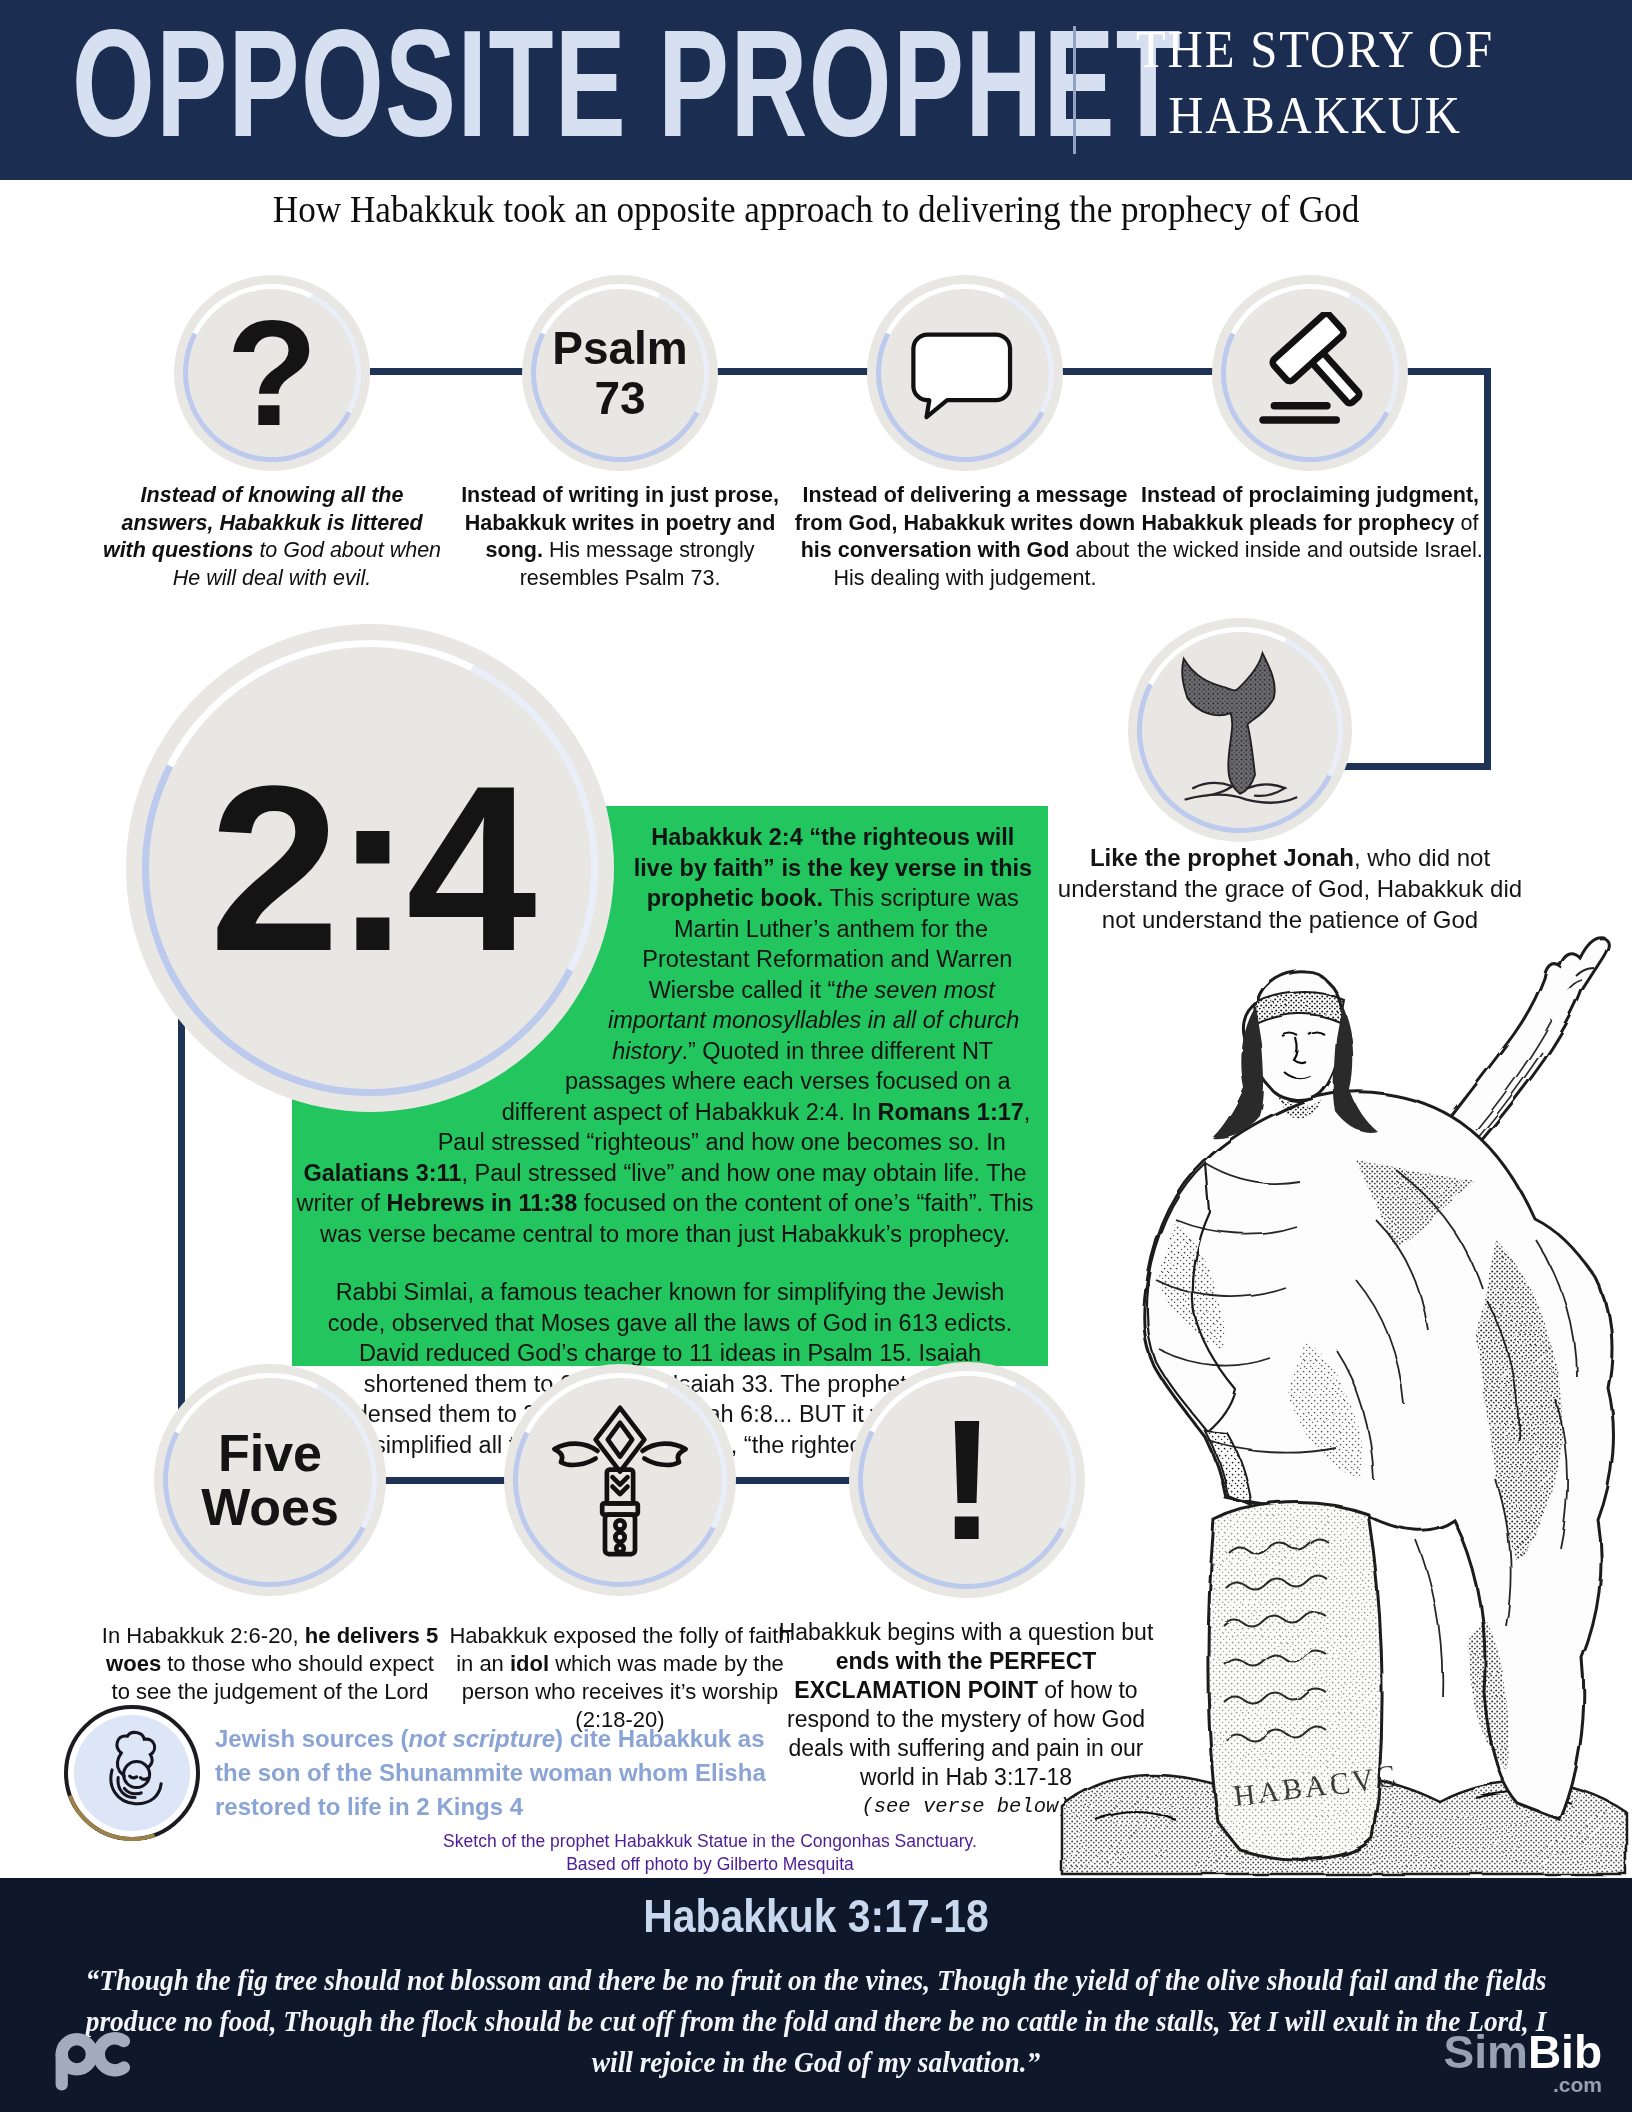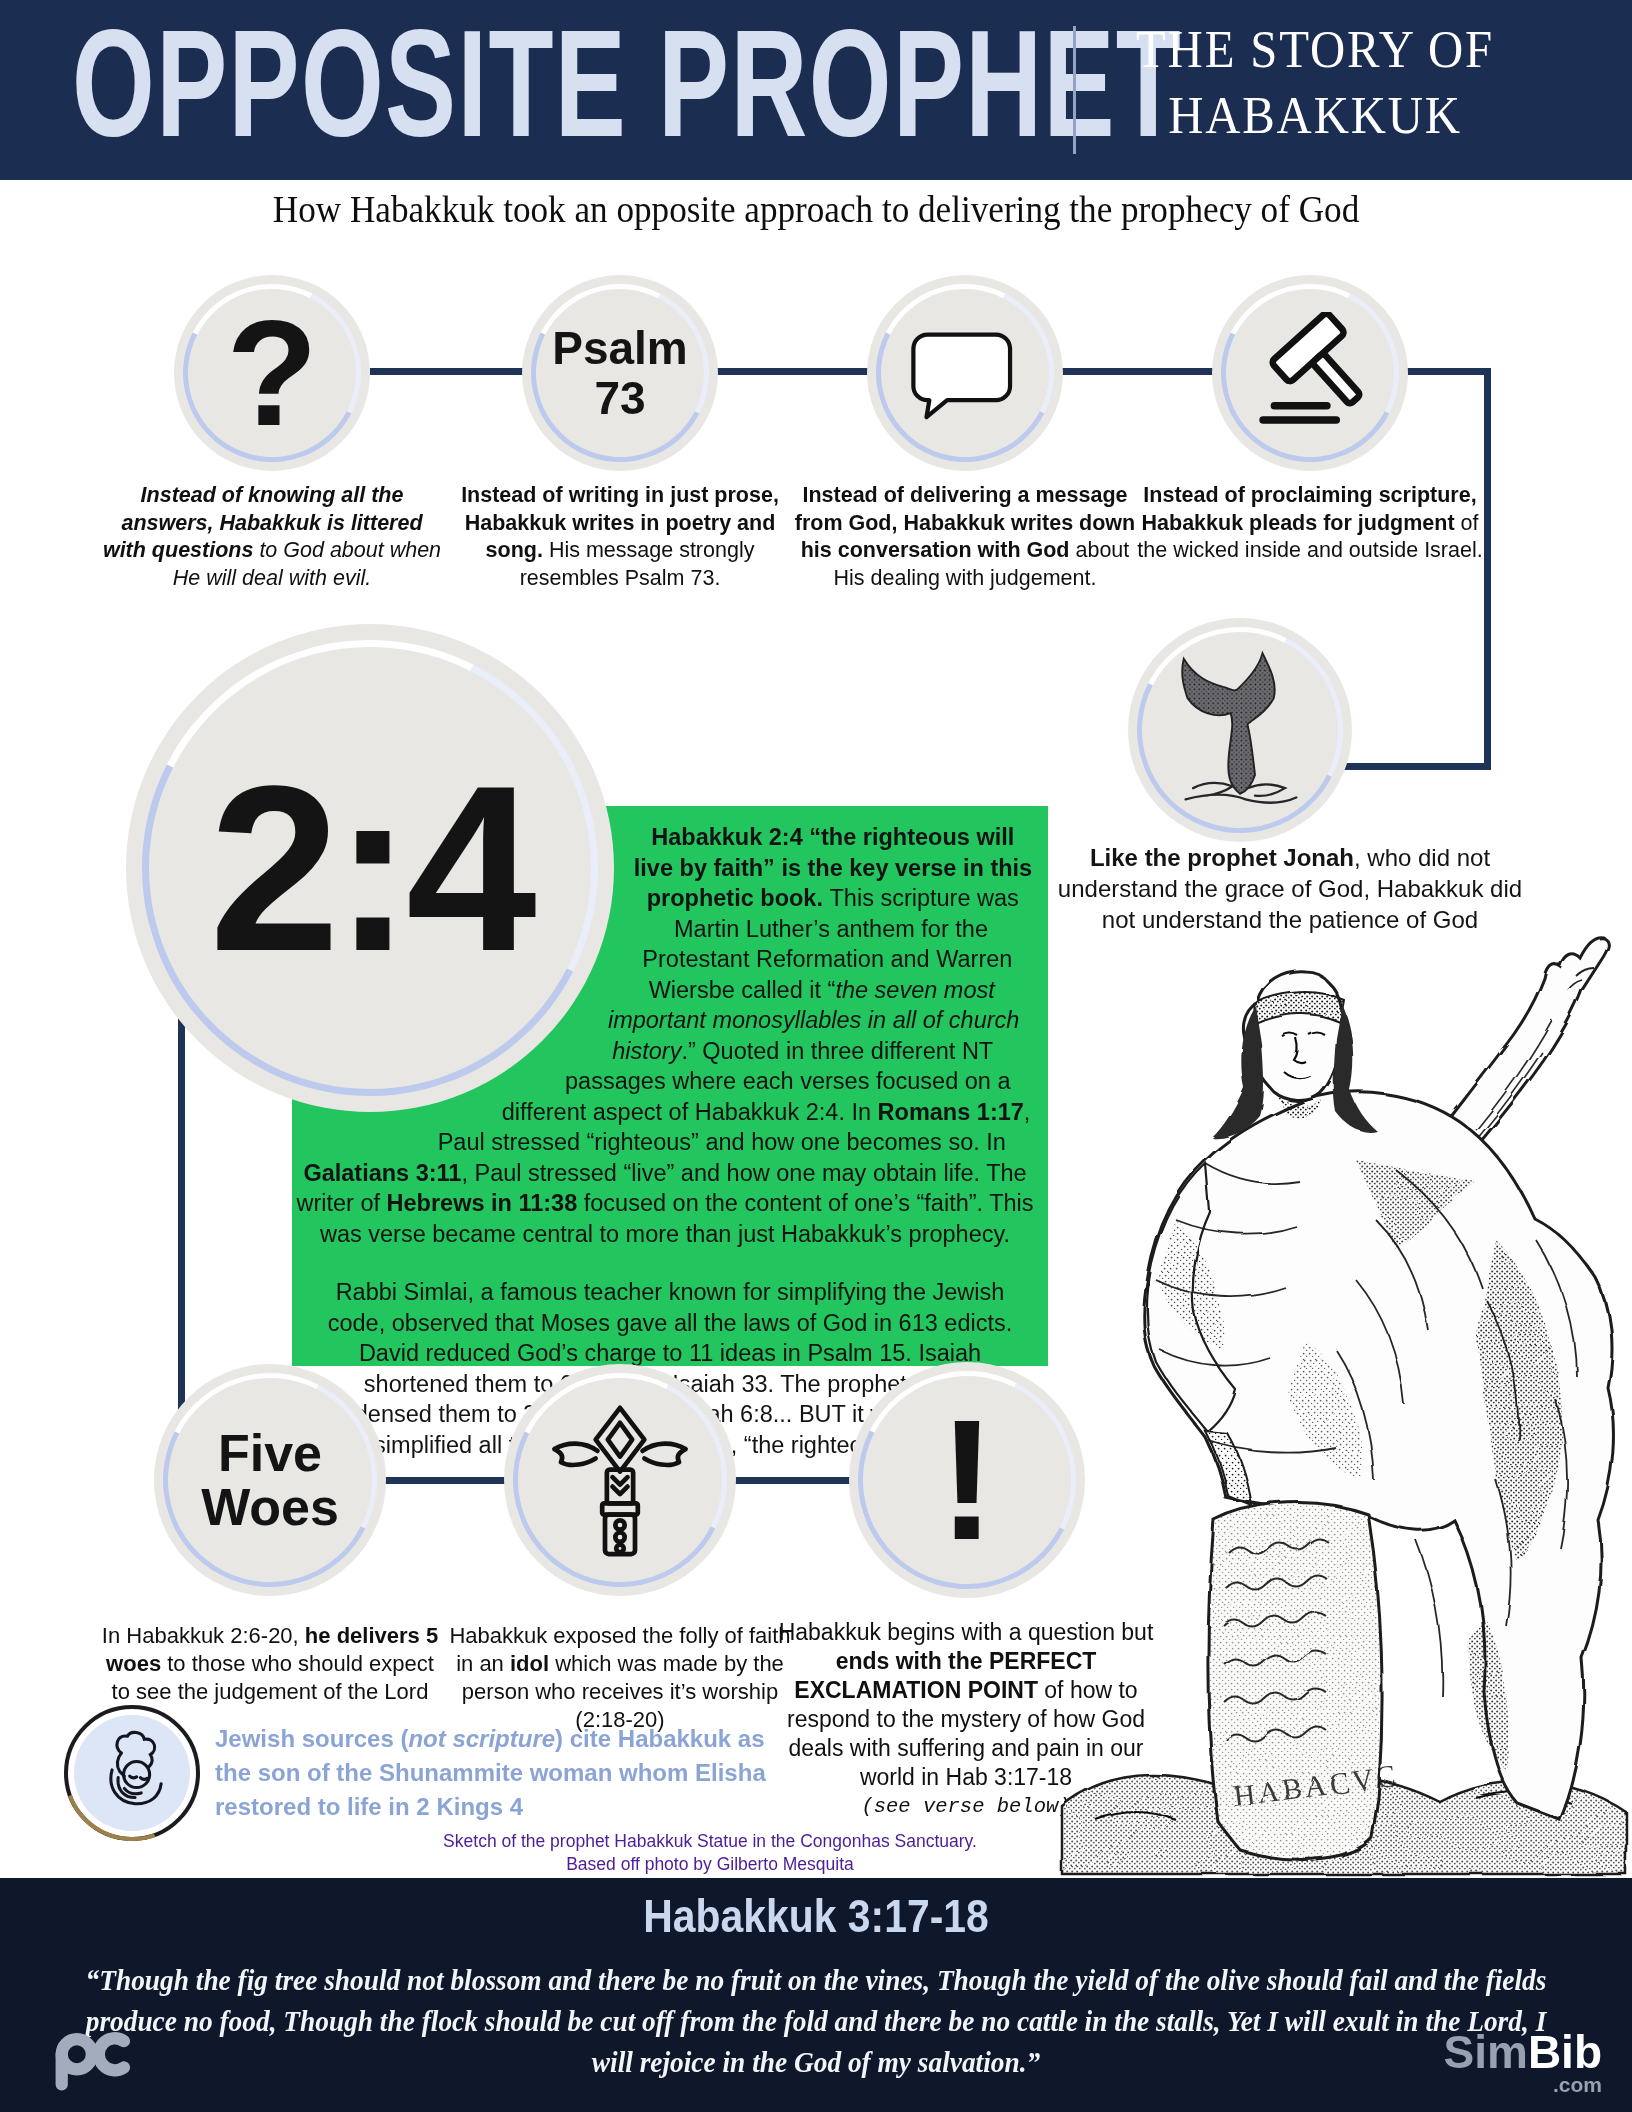--- a/index.html
+++ b/index.html
@@ -134,21 +134,21 @@
   <div class="card" style="left:97px;top:482px;width:350px;font-style:italic;">
     <span class="b">Instead of knowing all the answers, Habakkuk is littered with questions</span><span> to God about when He will deal with evil.</span>
   </div>
   <div class="card" style="left:445px;top:482px;width:350px;">
     <span class="b">Instead of writing in just prose, Habakkuk writes in poetry and song.</span><span> His message strongly resembles Psalm 73.</span>
   </div>
   <div class="card" style="left:790px;top:482px;width:350px;">
     <span class="b">Instead of delivering a message from God, Habakkuk writes down his conversation with God</span><span> about His dealing with judgement.</span>
   </div>
   <div class="card" style="left:1135px;top:482px;width:350px;">
-    <span class="b">Instead of proclaiming scripture, Habakkuk pleads for judgment</span><span> of the wicked inside and outside Israel.</span>
+    <span class="b">Instead of proclaiming judgment, Habakkuk pleads for prophecy</span><span> of the wicked inside and outside Israel.</span>
   </div>
 
   <div class="panel">
     <div class="circle-spacer"></div>
     <p class="p1">
       <span class="b">Habakkuk 2:4 “the righteous will live by faith” is the key verse in this prophetic book. </span><span>This scripture was Martin Luther’s anthem for the Protestant Reformation and Warren Wiersbe called it “</span><span class="i">the seven most important monosyllables in all of church history</span><span>.” Quoted in three different NT passages where each verses focused on a different aspect of Habakkuk 2:4. In </span><span class="b">Romans 1:17</span><span>, Paul stressed “righteous” and how one becomes so. In </span><span class="b">Galatians 3:11</span><span>, Paul stressed “live” and how one may obtain life. The writer of </span><span class="b">Hebrews in 11:38</span><span> focused on the content of one’s “faith”. This was verse became central to more than just Habakkuk’s prophecy.</span>
     </p>
     <p class="p2">Rabbi Simlai, a famous teacher known for simplifying the Jewish code, observed that Moses gave all the laws of God in 613 edicts. David reduced God’s charge to 11 ideas in Psalm 15. Isaiah shortened them to 6 ideals in Isaiah 33. The prophet Micah condensed them to 3 attributes in Micah 6:8... BUT it was Habakkuk who simplified all the law into one code, “the righteous shall live by faith”.</p>
   </div>
 

